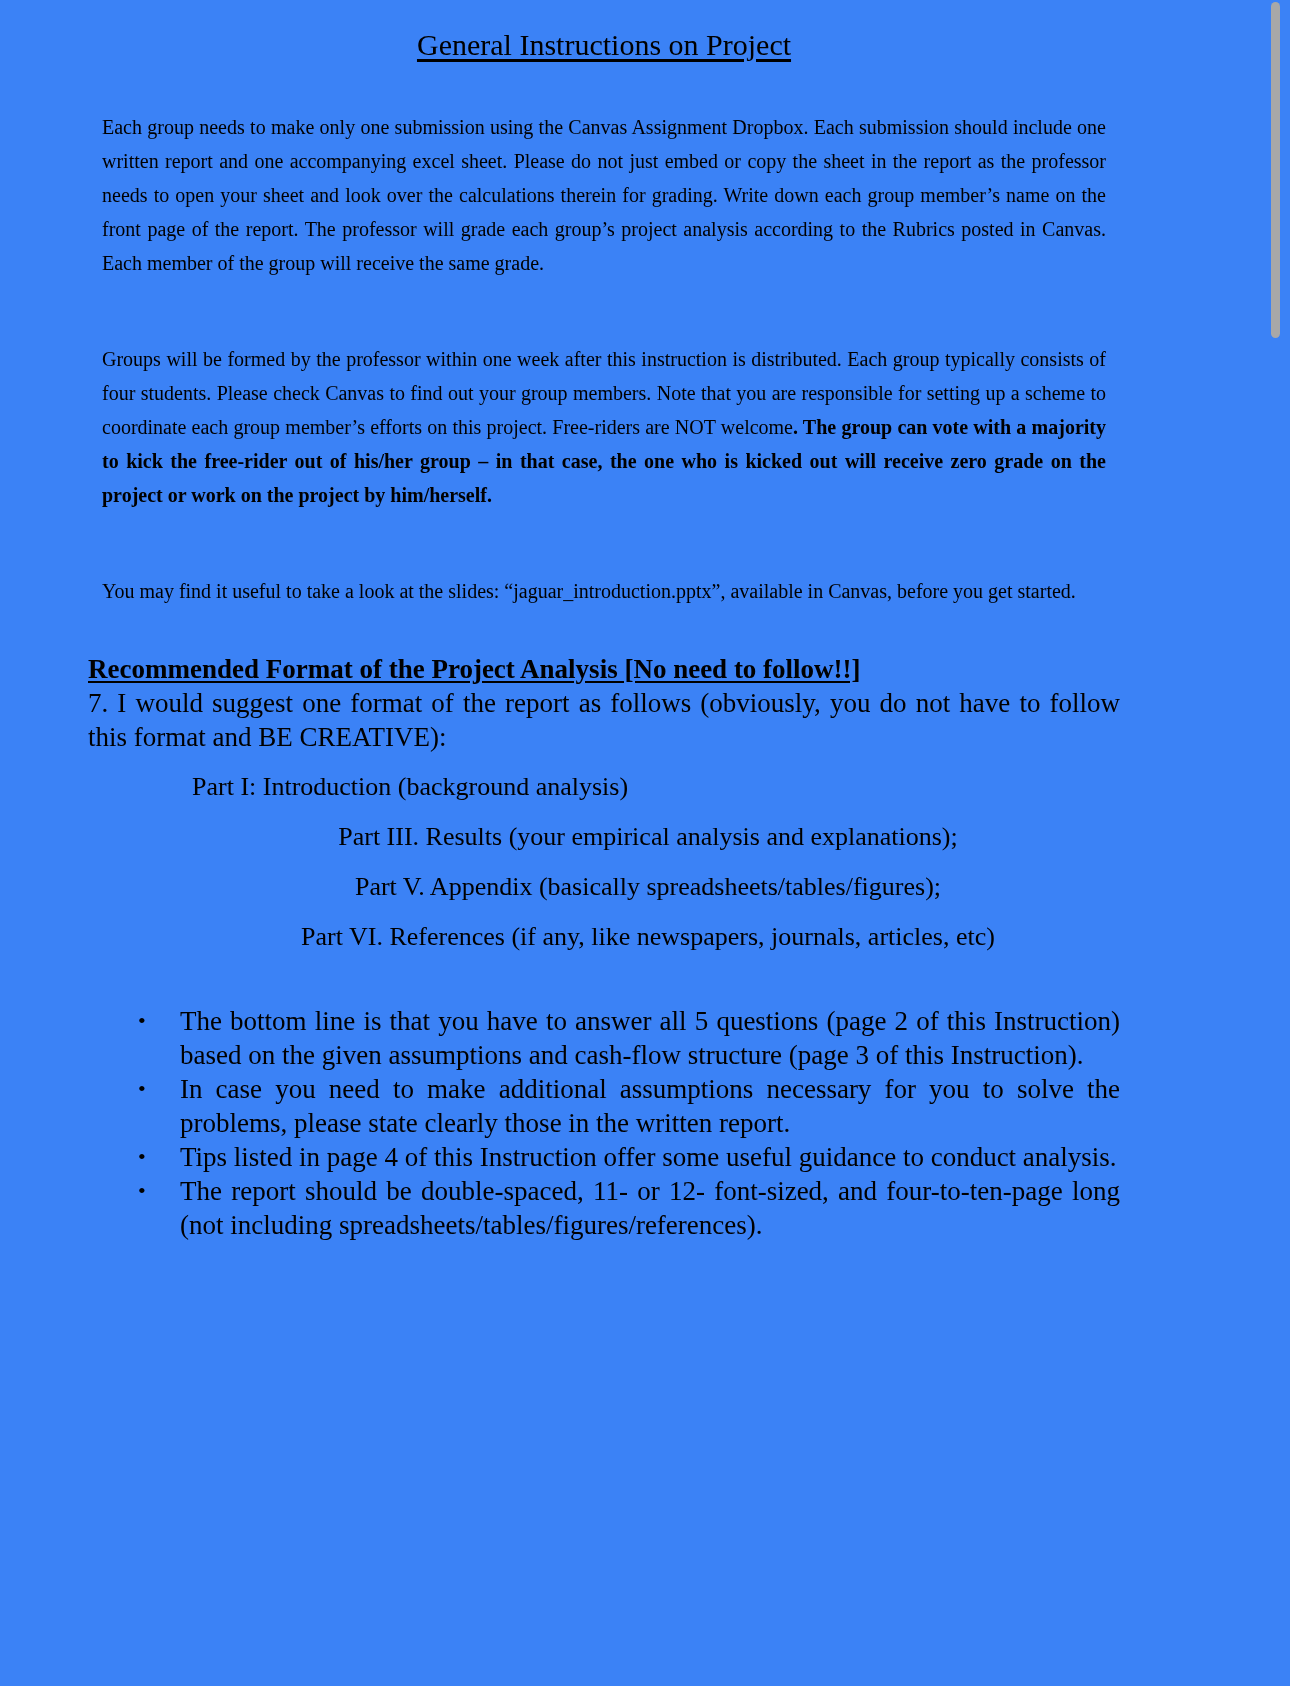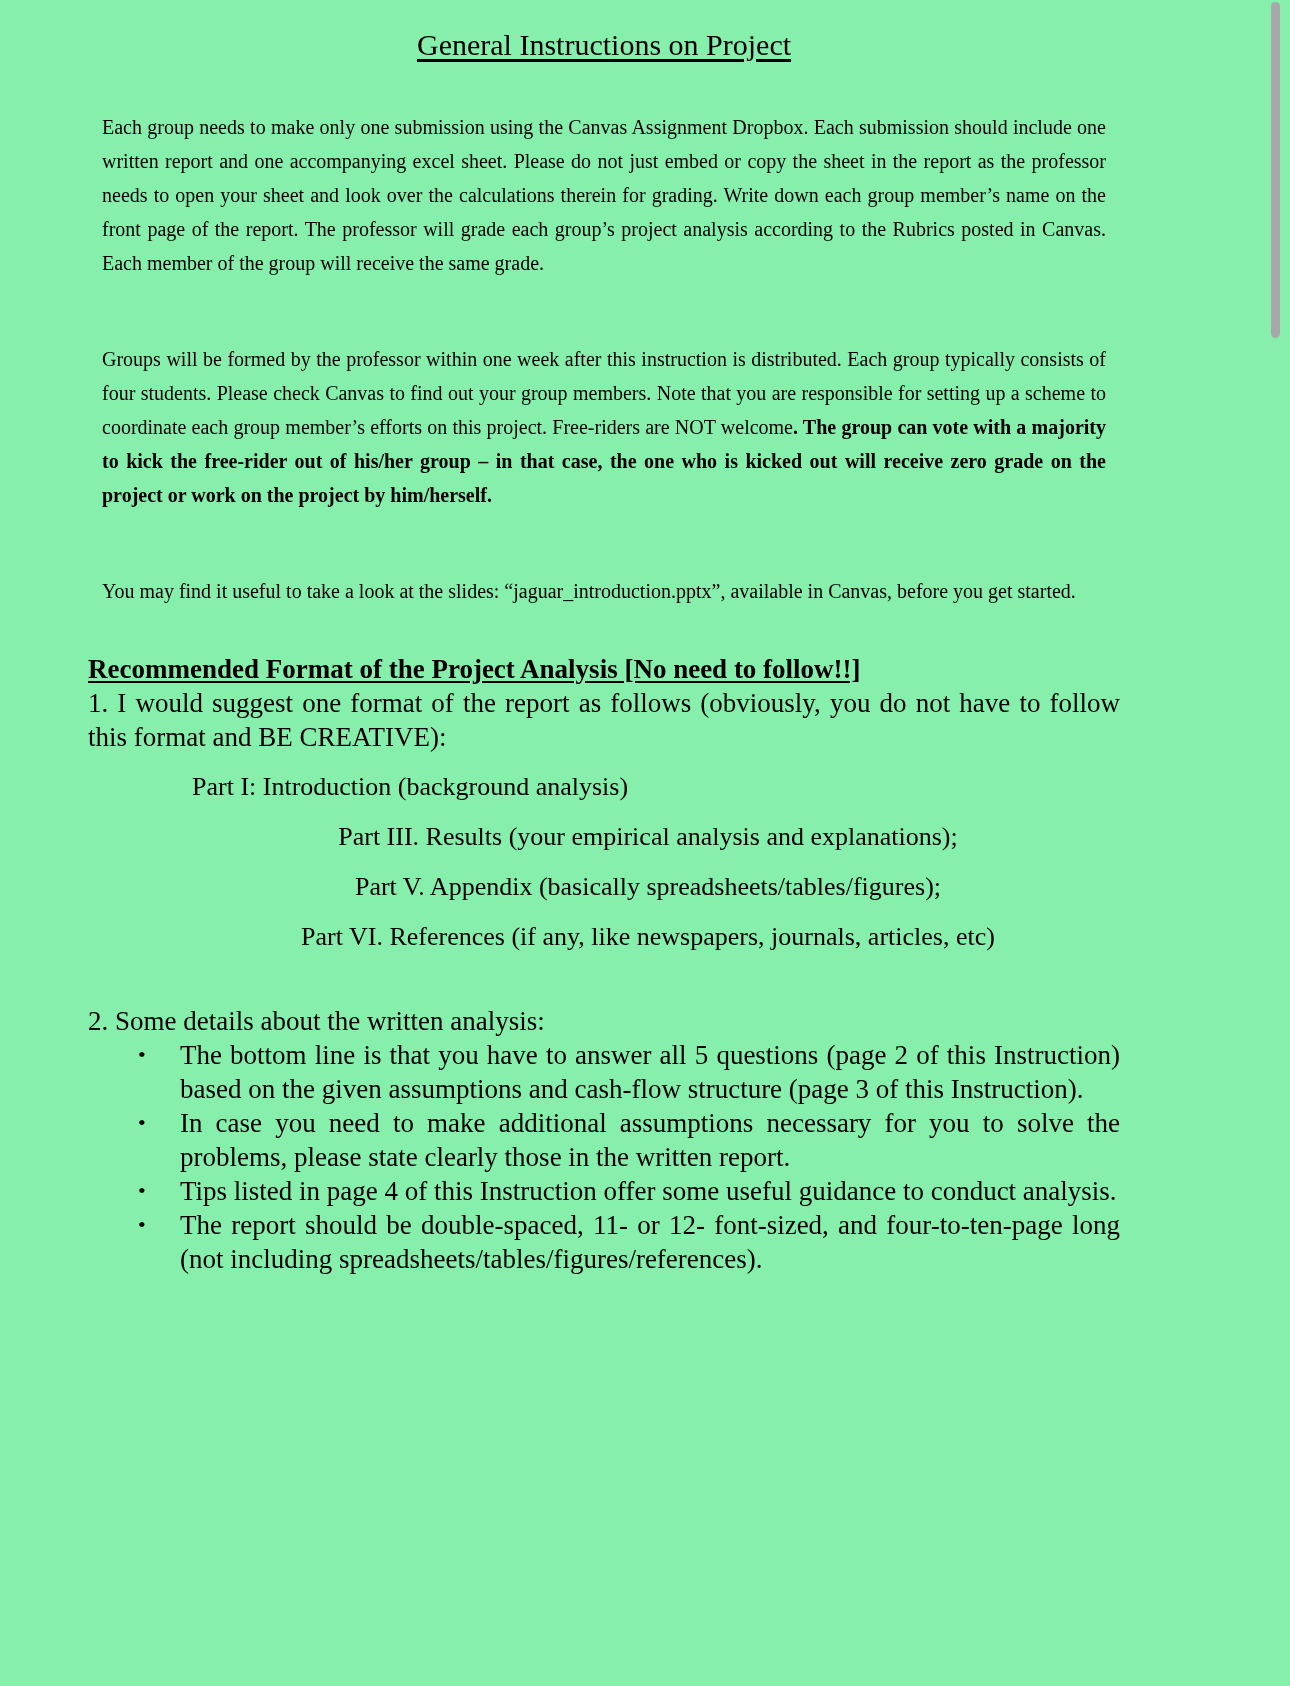--- a/index.html
+++ b/index.html
@@ -14,21 +14,21 @@
     font-family: "Liberation Serif", "DejaVu Serif", serif;
     color: #000000;
     overflow: hidden;
   }
 
   #page {
     position: absolute;
     left: 0; top: 0;
     width: 1290px;
     height: 1686px;
-    background: #86efac;
+    background: #3b82f6;
   }
 
   .content {
     position: absolute;
     left: 88px;
     top: 0;
     width: 1032px;
   }
 
   .doc-title {
@@ -149,30 +149,29 @@
     <div class="gap-lg"></div>
 
     <p class="para">You may find it useful to take a look at the slides: “jaguar_introduction.pptx”, available in Canvas, before you get started.</p>
 
     <div class="gap-md"></div>
 
     <div>
       <span class="section-head">Recommended Format of the Project Analysis [No need to follow!!]</span>
     </div>
 
-    <p class="numbered">1. I would suggest one format of the report as follows (obviously, you do not have to follow this format and BE CREATIVE):</p>
+    <p class="numbered">7. I would suggest one format of the report as follows (obviously, you do not have to follow this format and BE CREATIVE):</p>
 
     <p class="part-line">Part I: Introduction (background analysis)</p>
     <p class="part-line nowrap-just">Part III.  Results (your empirical analysis and explanations);</p>
     <p class="part-line nowrap-just">Part V. Appendix (basically spreadsheets/tables/figures);</p>
     <p class="part-line nowrap-just">Part VI. References (if any, like newspapers, journals, articles, etc)</p>
 
     <div class="gap-lg"></div>
 
-    <p class="numbered">2. Some details about the written analysis:</p>
 
     <ul class="bullets">
       <li>
         <span class="bullet-dot">•</span>
         <span class="li-text">The bottom line is that you have to answer all 5 questions (page 2 of this Instruction) based on the given assumptions and cash-flow structure (page 3 of this Instruction).</span>
       </li>
       <li>
         <span class="bullet-dot">•</span>
         <span class="li-text">In case you need to make additional assumptions necessary for you to solve the problems, please state clearly those in the written report.</span>
       </li>

